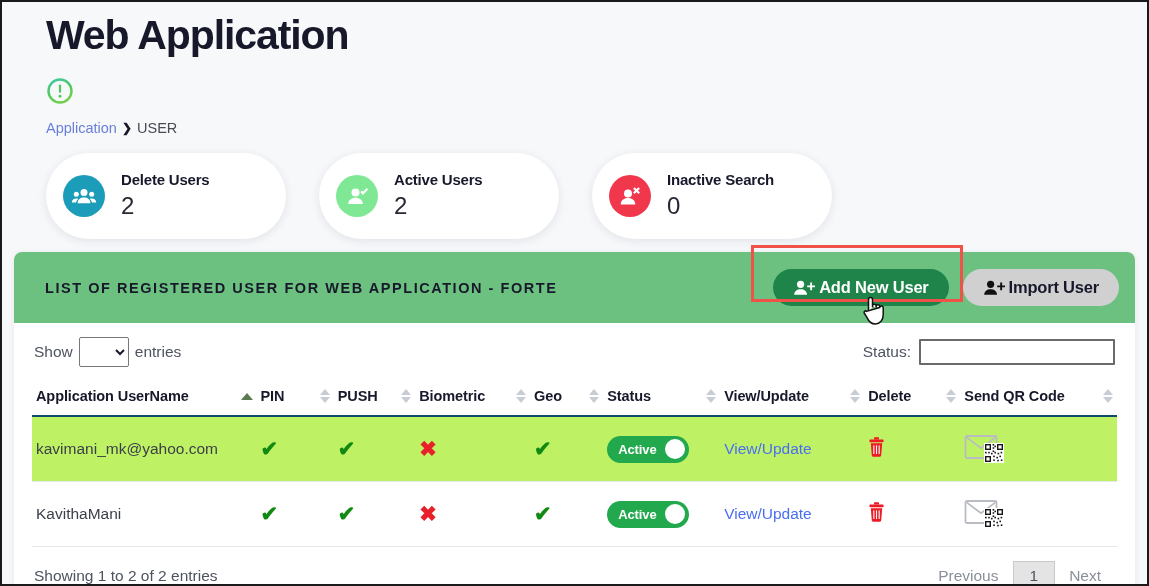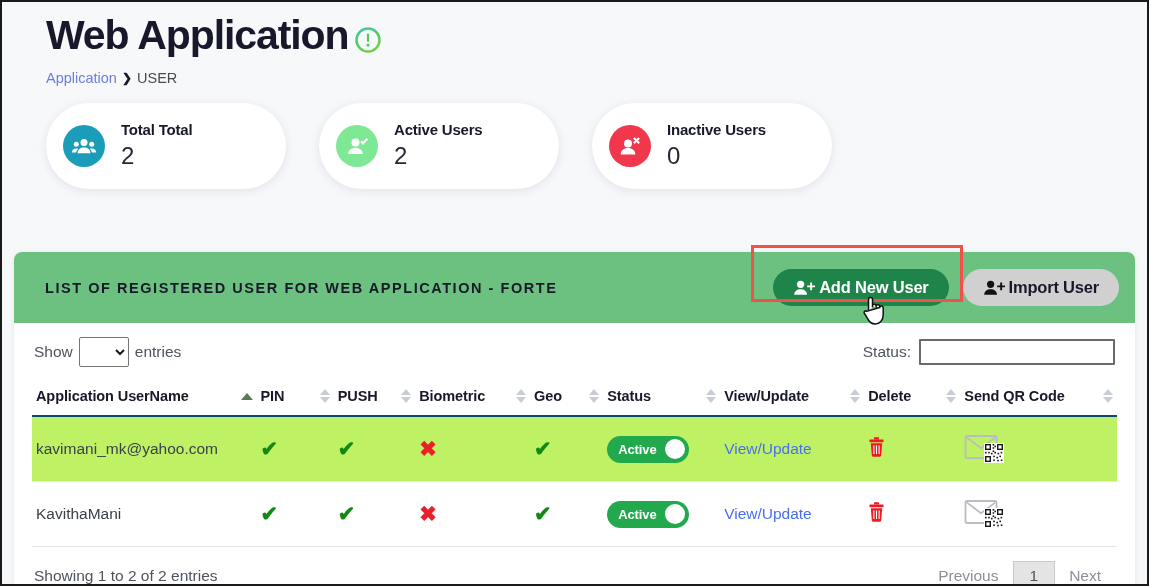--- a/index.html
+++ b/index.html
@@ -16,21 +16,21 @@
     border: 2px solid #1a1a1a;
     background: #f7f8fa;
     overflow: hidden;
   }
 
   
   .header-zone {
     padding: 10px 0 0 44px;
     background: #f7f8fa;
   }
-  .title-row { display: flex; align-items: center; gap: 6px; }
+  .title-row { display: flex; align-items: flex-start; gap: 6px; flex-direction: column; }
   .page-title {
     font-size: 41px;
     font-weight: 800;
     color: #17192b;
     letter-spacing: -1.1px;
     line-height: 1.15;
     margin: 0;
   }
   .info-icon { display: block; margin-top: 12px; }
   .breadcrumb {
@@ -272,21 +272,21 @@
         <svg width="26" height="26" viewBox="0 0 26 26" fill="#ffffff">
           <circle cx="13" cy="9.4" r="3.5"></circle>
           <path d="M6.6 20.2c0-3.6 2.9-5.6 6.4-5.6s6.4 2 6.4 5.6z"></path>
           <circle cx="5.3" cy="11.2" r="2.5"></circle>
           <path d="M0.8 19.6c0-2.6 2-4 4.5-4 .7 0 1.4.1 2 .3-1.3 1.1-2.1 2.5-2.3 3.7z"></path>
           <circle cx="20.7" cy="11.2" r="2.5"></circle>
           <path d="M25.2 19.6c0-2.6-2-4-4.5-4-.7 0-1.4.1-2 .3 1.3 1.1 2.1 2.5 2.3 3.7z"></path>
         </svg>
       </div>
       <div class="stat-text">
-        <div class="stat-label">Total Total</div>
+        <div class="stat-label">Delete Users</div>
         <div class="stat-value">2</div>
       </div>
     </div>
 
     <div class="stat-card">
       <div class="stat-icon" style="background:#7ee894">
         <svg width="26" height="26" viewBox="0 0 26 26" fill="#ffffff">
           <circle cx="11.5" cy="9.6" r="4"></circle>
           <path d="M4.2 21c0-4 3.3-6.3 7.3-6.3S18.8 17 18.8 21z"></path>
           <path d="M16.4 9.3l2.6 2.6 5.1-5.4-1.6-1.5-3.5 3.7-1.1-1.1z"></path>
@@ -300,21 +300,21 @@
 
     <div class="stat-card">
       <div class="stat-icon" style="background:#f0374b">
         <svg width="26" height="26" viewBox="0 0 26 26" fill="#ffffff">
           <circle cx="11" cy="10.4" r="4"></circle>
           <path d="M3.7 21.4c0-4 3.3-6.3 7.3-6.3s7.3 2.3 7.3 6.3z"></path>
           <path d="M17.6 4.2l1.9 1.9 1.9-1.9 1.5 1.5-1.9 1.9 1.9 1.9-1.5 1.5-1.9-1.9-1.9 1.9-1.5-1.5 1.9-1.9-1.9-1.9z"></path>
         </svg>
       </div>
       <div class="stat-text">
-        <div class="stat-label">Inactive Users</div>
+        <div class="stat-label">Inactive Search</div>
         <div class="stat-value">0</div>
       </div>
     </div>
 
   </div>
 
   <div class="panel">
 
     <div class="panel-header">
       <div class="panel-title">LIST OF REGISTERED USER FOR WEB APPLICATION - FORTE</div>

